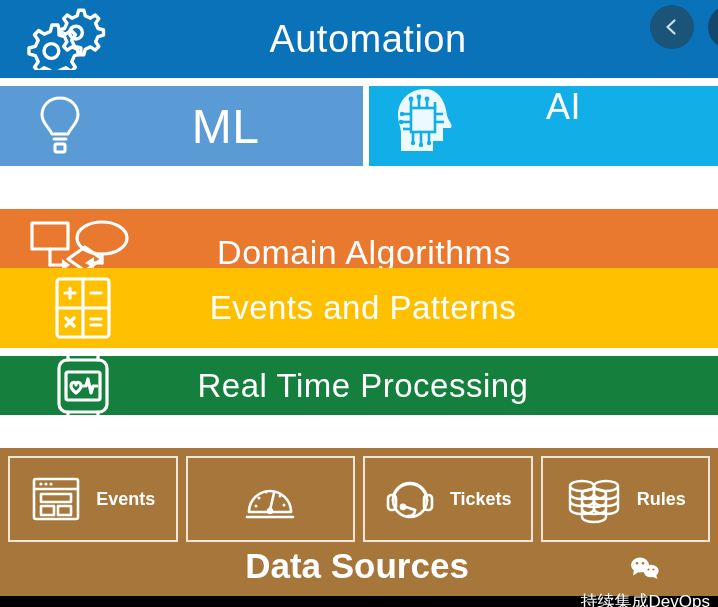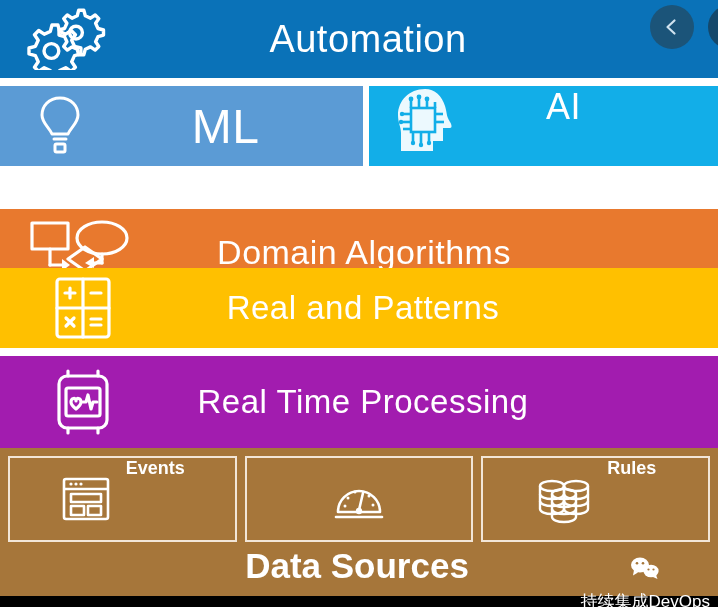--- a/index.html
+++ b/index.html
@@ -97,22 +97,22 @@
     top: 268px;
     height: 80px;
     background: #ffc000;
   }
   #rules .band-icon { width: 130px; margin-left: 18px; }
   #rules .band-label { font-size: 33px; padding-right: 140px; }
 
   
   #realtime {
     top: 356px;
-    height: 92px;
-    background: #a21caf;
+    height: 59px;
+    background: #15803d;
     align-items: center;
   }
   #realtime .band-icon { width: 130px; margin-left: 18px; }
   #realtime .band-label { font-size: 33px; padding-right: 140px; }
 
   
   #datasources {
     position: absolute;
     left: 0;
     top: 448px;
@@ -127,20 +127,21 @@
     top: 8px;
     right: 8px;
     height: 86px;
     display: flex;
     gap: 8px;
   }
   .tile {
     flex: 1 1 0;
     border: 2px solid #f2e6d8;
     display: flex;
+    align-items: center;
     justify-content: center;
     gap: 14px;
     box-sizing: border-box;
   }
   .tile-icon {
     flex: 0 0 auto;
     display: flex;
     align-items: center;
     justify-content: center;
   }
@@ -324,21 +325,21 @@
           <line x1="13" y1="18" x2="23" y2="18"></line>
             <line x1="18" y1="13" x2="18" y2="23"></line>
           <line x1="39" y1="18" x2="49" y2="18"></line>
           <line x1="14" y1="43" x2="22" y2="51"></line>
             <line x1="22" y1="43" x2="14" y2="51"></line>
           <line x1="39" y1="44" x2="49" y2="44"></line>
             <line x1="39" y1="50" x2="49" y2="50"></line>
         </g>
       </svg>
     </div>
-    <div class="band-label">Real and Patterns</div>
+    <div class="band-label">Events and Patterns</div>
   </div>
 
   <div class="band" id="realtime">
     <div class="band-icon">
       <svg width="64" height="68" viewBox="0 0 64 68">
         <g fill="none" stroke="#ffffff" stroke-width="3.2" stroke-linecap="round" stroke-linejoin="round">
           <rect x="8" y="8" width="48" height="52" rx="8"></rect>
           <rect x="15" y="20" width="34" height="28" rx="2"></rect>
           <line x1="17" y1="8" x2="17" y2="3"></line>
             <line x1="47" y1="8" x2="47" y2="3"></line>
@@ -388,20 +389,36 @@
               <circle cx="12" cy="33" r="1.5"></circle>
                 <circle cx="15" cy="25" r="1.5"></circle>
               <circle cx="22" cy="19" r="1.5"></circle>
                 <circle cx="36" cy="23" r="1.5"></circle>
               <circle cx="40" cy="32" r="1.5"></circle>
             </g>
           </svg>
         </div>
       </div>
 
+      <div class="tile">
+        <div class="tile-icon">
+          <svg width="52" height="52" viewBox="0 0 52 52">
+            <g fill="none" stroke="#ffffff" stroke-width="2.6" stroke-linecap="round" stroke-linejoin="round">
+              <circle cx="26" cy="27" r="17"></circle>
+              <path d="M9 28 A17 17 0 0 1 43 28"></path>
+              <rect x="4" y="22" width="8" height="15" rx="3.5"></rect>
+              <rect x="40" y="22" width="8" height="15" rx="3.5"></rect>
+              <path d="M31 37 c0 4 -3 6 -7 6"></path>
+              <line x1="19" y1="33" x2="31" y2="37"></line>
+            </g>
+            <circle cx="19" cy="34" r="3.4" fill="#ffffff"></circle>
+          </svg>
+        </div>
+        <div class="tile-label">Tickets</div>
+      </div>
 
       <div class="tile">
         <div class="tile-icon">
           <svg width="58" height="52" viewBox="0 0 58 52">
             <g fill="none" stroke="#ffffff" stroke-width="2.4" stroke-linejoin="round">
               <ellipse cx="17" cy="13" rx="12" ry="5"></ellipse>
               <path d="M5 13 L5 36"></path>
                 <path d="M29 13 L29 36"></path>
               <path d="M5 36 A12 5 0 0 0 29 36"></path>
               <path d="M5 21 A12 5 0 0 0 29 21"></path>

